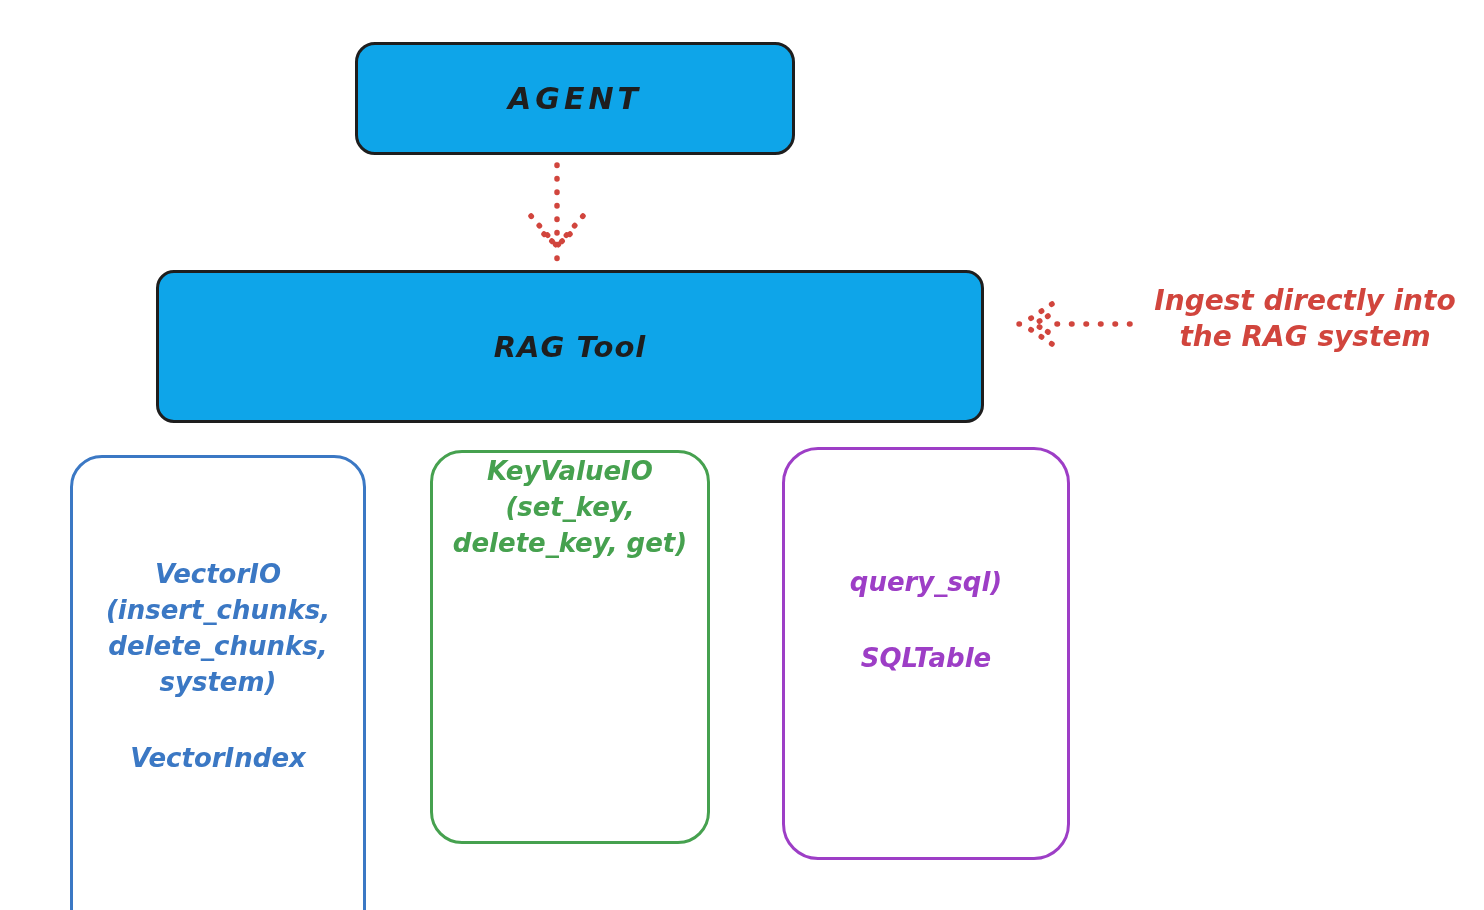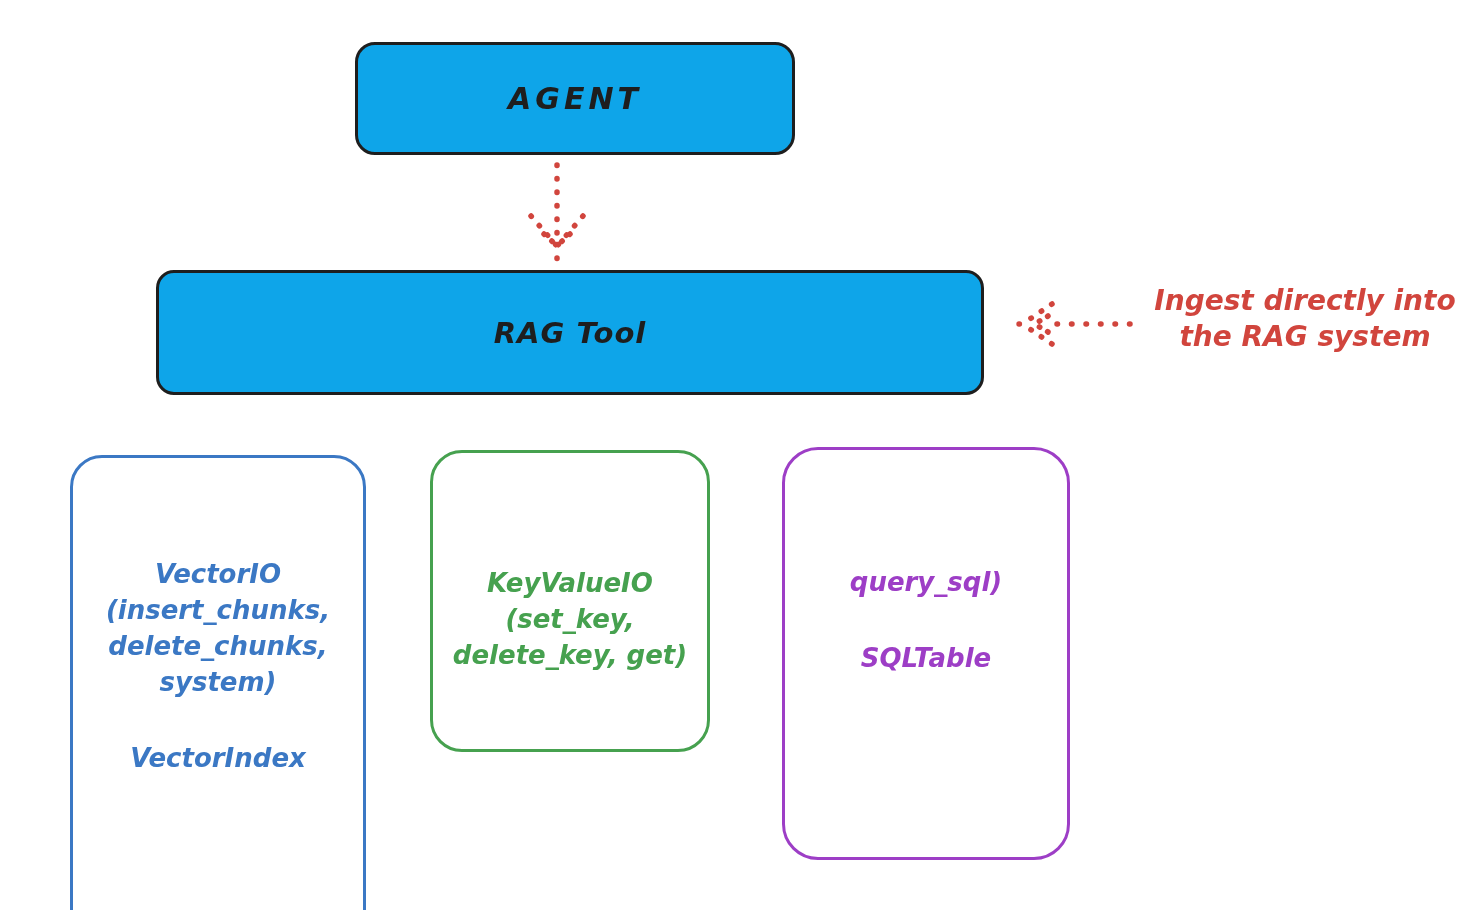--- a/index.html
+++ b/index.html
@@ -23,21 +23,21 @@
   
   .agent-box {
     left: 355px; top: 42px; width: 440px; height: 113px;
     border: 3.5px solid #1e1e1e; border-radius: 20px;
   }
   .agent-box .label {
     font-size: 30px; font-weight: bold; letter-spacing: 4px; color: #1e1e1e;
     font-style: italic;
   }
   .rag-box {
-    left: 156px; top: 270px; width: 828px; height: 125px;
+    left: 156px; top: 270px; width: 828px; height: 153px;
     border: 3.5px solid #1e1e1e; border-radius: 18px;
   }
   .rag-box .label {
     font-size: 29px; font-weight: bold; color: #1e1e1e; letter-spacing: 1px;
     font-style: italic;
   }
 
   
   .backend {
     position: absolute;
@@ -51,23 +51,23 @@
   }
   .backend .line { font-size: 26px; line-height: 36px; white-space: nowrap; }
   .backend .index-label { font-size: 26px; line-height: 36px; margin-top: 40px; white-space: nowrap; }
 
   .vector-box {
     left: 70px; top: 455px; width: 296px; height: 508px;
     border: 3.5px solid #3b78c4; border-radius: 32px;
     color: #3b78c4; padding-top: 98px;
   }
   .keyvalue-box {
-    left: 430px; top: 450px; width: 280px; height: 302px;
+    left: 430px; top: 450px; width: 280px; height: 394px;
     border: 3.5px solid #46a14f; border-radius: 32px;
-    color: #46a14f; padding-top: 112px;
+    color: #46a14f; 
   }
   .relational-box {
     left: 782px; top: 447px; width: 288px; height: 413px;
     border: 3.5px solid #9d3ec6; border-radius: 36px;
     color: #9d3ec6; padding-top: 114px;
   }
 
   
   .annotation {
     position: absolute;

